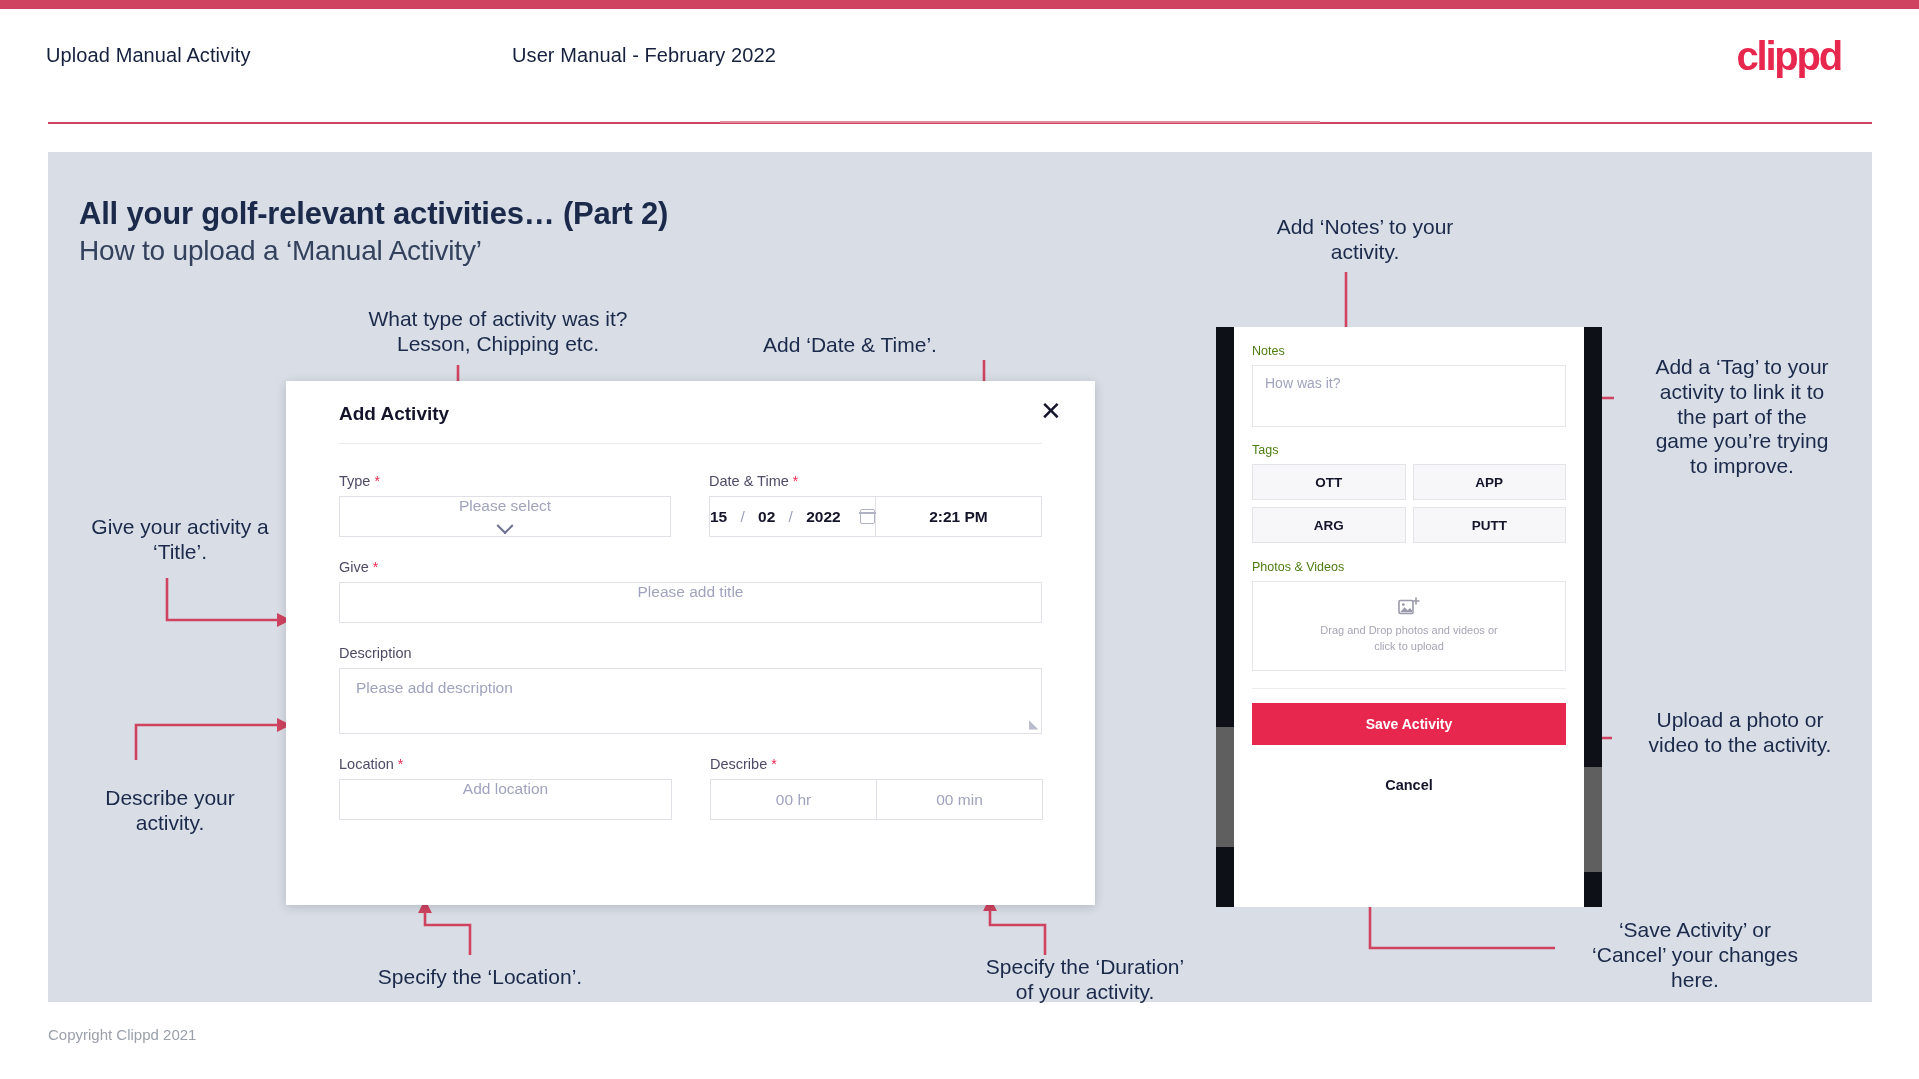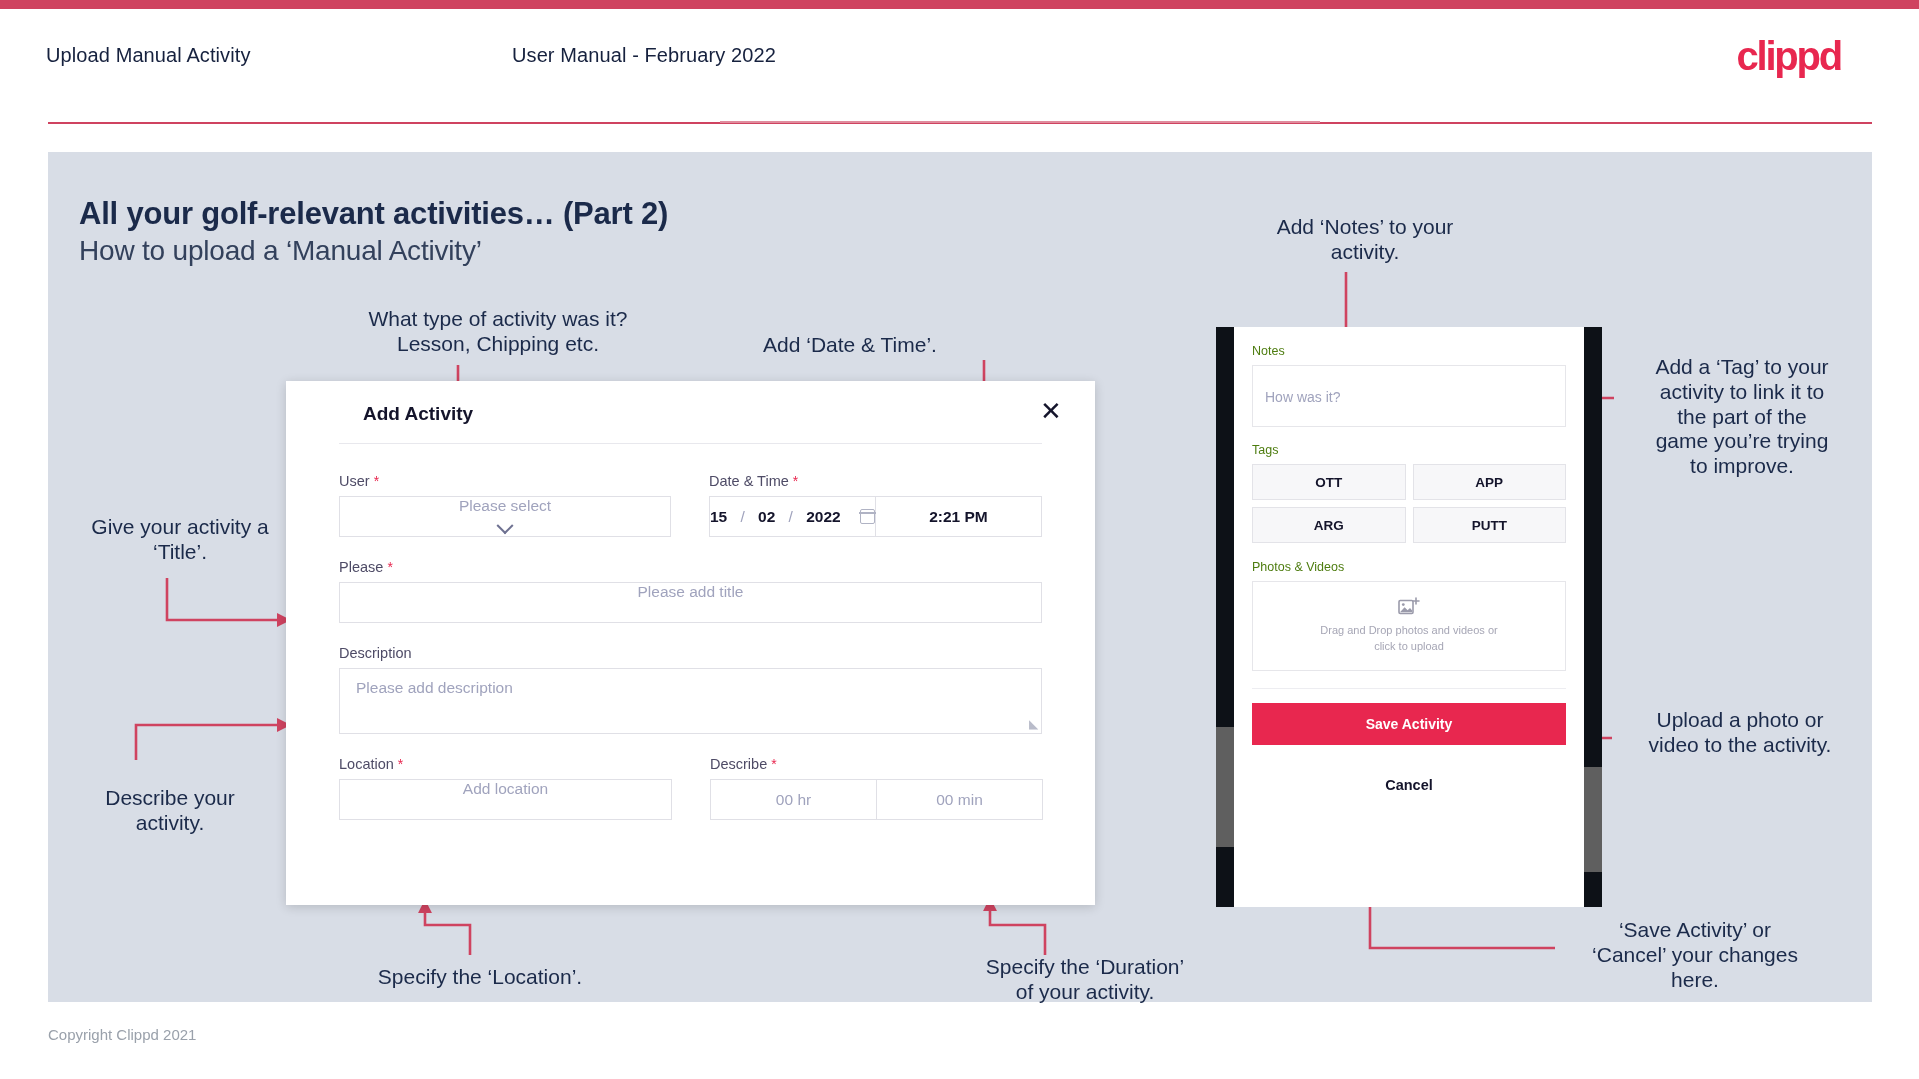--- a/index.html
+++ b/index.html
@@ -70,21 +70,20 @@
 
   
   .overlay { position: absolute; left: 0; top: 0; width: 1919px; height: 1079px; pointer-events: none; }
 
   
   .dialog {
     position: absolute; left: 286px; top: 381px;
     width: 809px; height: 524px;
     background: #ffffff;
     box-shadow: 0 2px 10px rgba(0,0,0,.16);
-    padding-left: 24px;
   }
   .dialog-head {
     position: relative; height: 62px;
   }
   .dialog-title {
     position: absolute; left: 53px; top: 22px;
     font-size: 19px; font-weight: 700; color: #14142b;
   }
   .dialog-close {
     position: absolute; right: 30px; top: 16px;
@@ -173,21 +172,21 @@
   }
   .phone-edge.left .gray { top: 400px; height: 120px; }
   .phone-edge.right .gray { top: 440px; height: 105px; }
 
   .phone-screen {
     position: absolute; left: 18px; top: 0; width: 350px; height: 580px;
     background: #ffffff; padding: 17px 18px 0 18px;
   }
   .p-label { font-size: 12.5px; color: #4d7c0f; margin-bottom: 7px; }
   .p-notes {
-    height: 62px; border: 1px solid #e6e6ea; padding: 23px 12px;
+    height: 62px; border: 1px solid #e6e6ea; padding: 9px 12px;
     font-size: 14px; color: #a0a3bd; margin-bottom: 16px;
   }
   .tag-grid { display: grid; grid-template-columns: 1fr 1fr; gap: 7px; margin-bottom: 17px; }
   .tag-btn {
     height: 36px; border: 1px solid #e3e3e8; background: #f7f7f9;
     display: flex; align-items: center; justify-content: center;
     font-size: 13.5px; font-weight: 700; color: #14142b; cursor: pointer;
   }
   .dropzone {
     height: 90px; border: 1px solid #e6e6ea;
@@ -282,21 +281,21 @@
       <div class="dialog-title">Add Activity</div>
       <div class="dialog-close">✕</div>
     </div>
     <div class="dialog-divider"></div>
 
     <div class="form-body">
 
       <div class="row mb22">
         <div class="col-half">
           <span class="fld-label">
-            <span>User</span>
+            <span>Type</span>
             <span class="req">*</span>
           </span>
           <div class="input-box select-box">
             <span>Please select</span>
             <span class="chev"></span>
           </div>
         </div>
 
         <div class="col-half">
           <span class="fld-label">
@@ -314,21 +313,21 @@
             </div>
             <div class="dt-time">
               <span>2:21 PM</span>
             </div>
           </div>
         </div>
       </div>
 
       <div class="mb22">
         <span class="fld-label">
-          <span>Please</span>
+          <span>Give</span>
           <span class="req">*</span>
         </span>
         <div class="input-box full">
           <span>Please add title</span>
         </div>
       </div>
 
       <div class="mb22">
         <span class="fld-label">Description</span>
         <div class="ta-box">

